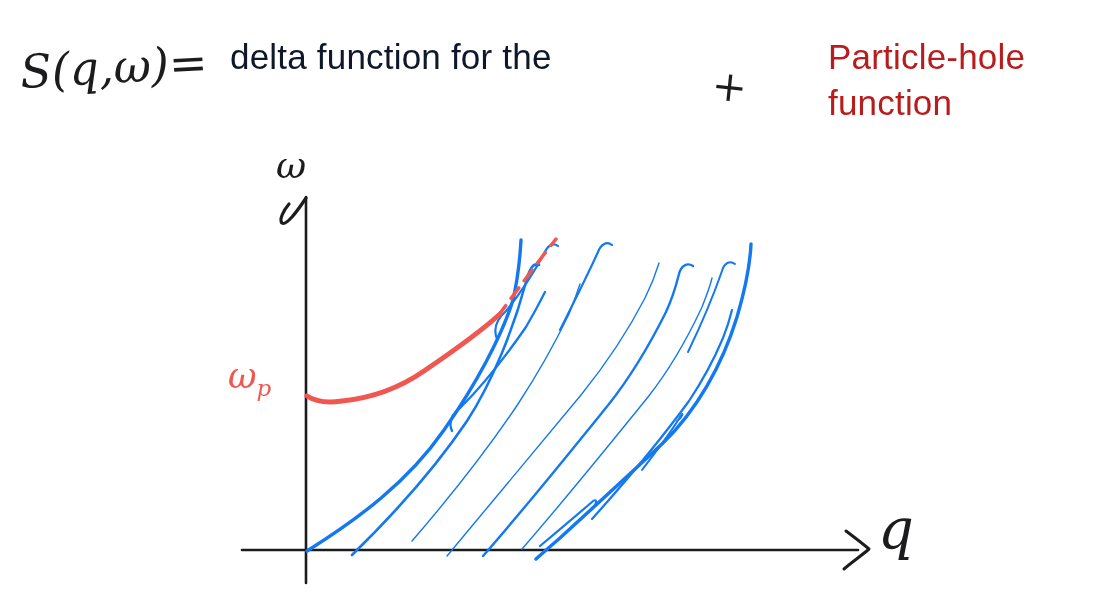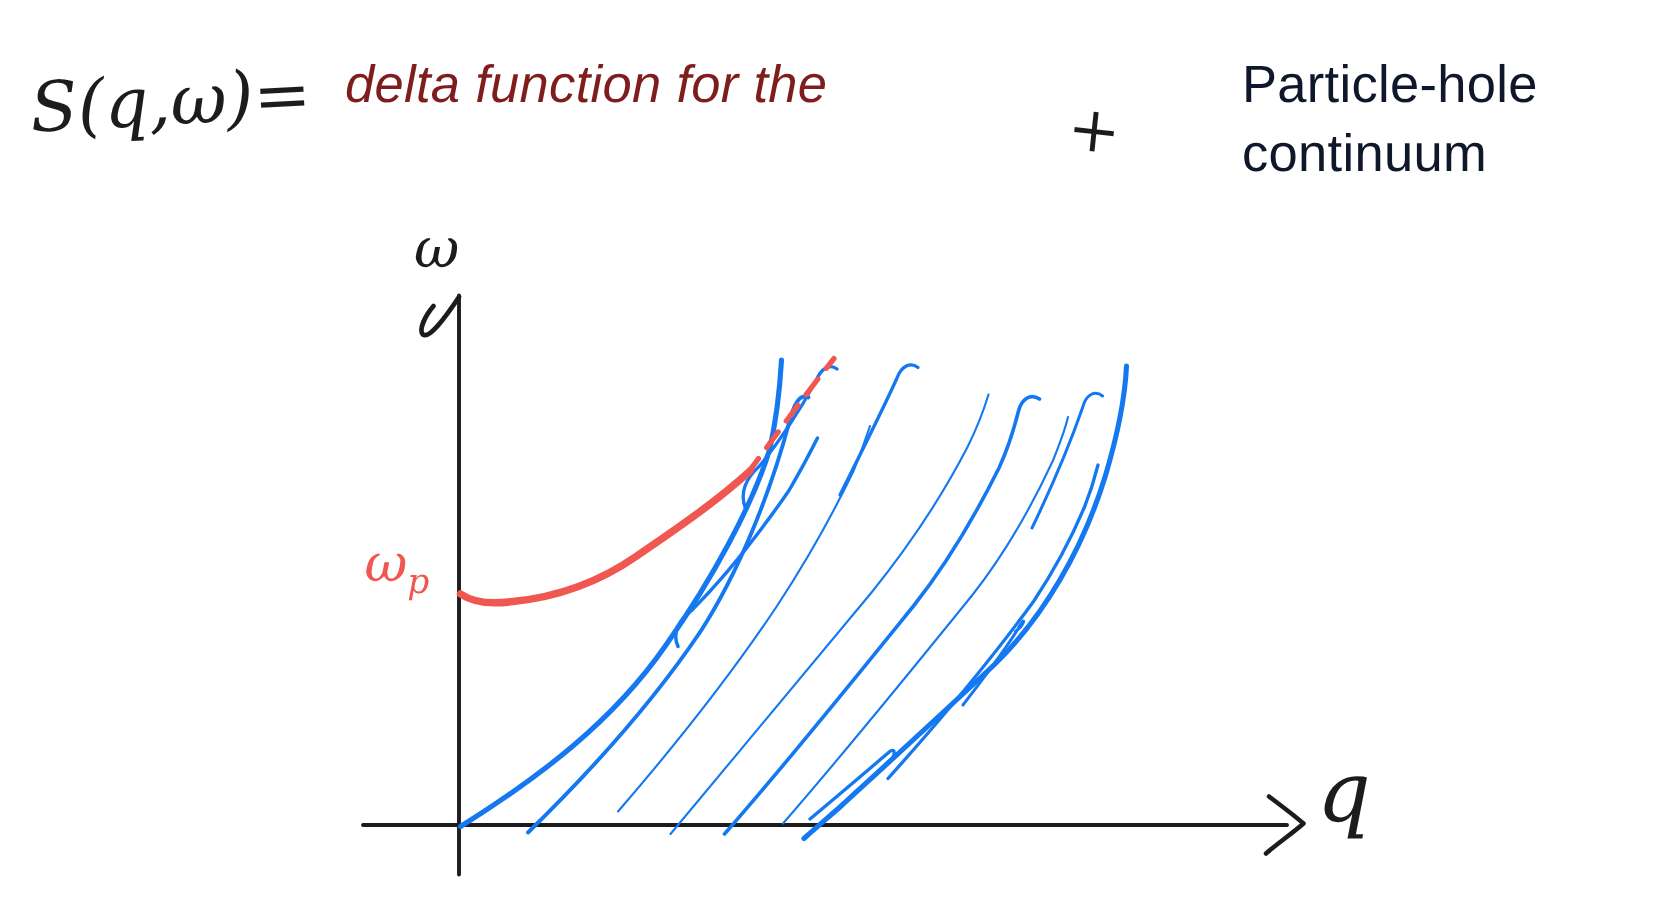--- a/index.html
+++ b/index.html
@@ -11,33 +11,33 @@
     font-family:"Liberation Sans", sans-serif;
   }
   .abs{position:absolute;}
   
   .caption{
     font-size:35px;
     line-height:46px;
     letter-spacing:0.2px;
     white-space:nowrap;
   }
-  .caption.red{color:#7f1d1d;font-style:italic;}
-  .caption.blue{color:#0f172a;}
+  .caption.red{color:#0f172a;}
+  .caption.blue{color:#b91c1c;}
   
   .hand{
     font-family:"DejaVu Serif", serif;
     font-style:italic;
     color:#1C1C1E;
     white-space:nowrap;
   }
   #formula-lhs{left:20px;top:40px;font-size:46px;transform:rotate(-3deg);}
   #plus-op{left:712px;top:62px;font-size:42px;font-family:"DejaVu Serif",serif;color:#1C1C1E;transform:rotate(6deg);}
   #omega-axis-label{left:276px;top:144px;font-size:37px;}
-  #omega-p-label{left:243px;top:356px;font-size:35px;color:#EF5750;}
+  #omega-p-label{left:228px;top:356px;font-size:35px;color:#EF5750;}
   #omega-p-label sub{font-size:23px;}
   #q-axis-label{left:878px;top:496px;font-size:56px;}
   #red-caption{left:230px;top:34px;}
   #blue-caption{left:828px;top:34px;}
   svg{position:absolute;left:0;top:0;}
   svg path{fill:none;stroke-linecap:round;stroke-linejoin:round;}
   .ink{stroke:#1C1C1E;}
   .redstroke{stroke:#EF5750;}
   .bluestroke{stroke:#1478F0;}
 </style>
@@ -49,21 +49,21 @@
   <span class="abs hand" id="formula-lhs">S(q,ω)=</span>
 
   <div class="abs caption red" id="red-caption">
     <div>delta function for the</div>
   </div>
 
   <span class="abs" id="plus-op">+</span>
 
   <div class="abs caption blue" id="blue-caption">
     <div>Particle-hole</div>
-    <div>continuum</div>
+    <div>function</div>
   </div>
 
   <svg width="1104" height="600" viewBox="0 0 1104 600">
 
     <path class="ink" stroke-width="2.6" d="M306,583 L306,197"></path>
     <path class="ink" stroke-width="3.2" d="M289,204 C283,211 279,220 282,223 C286,226 296,213 306,198"></path>
     <path class="ink" stroke-width="2.6" d="M242,550 L858,550"></path>
     <path class="ink" stroke-width="3" d="M846,531 C854,537 862,543 869,549 C861,556 852,562 844,569"></path>
 
     <path class="bluestroke" stroke-width="3.4" d="M307,551 C358,519 408,482 444,430 C475,386 502,336 513,300 C518,278 520,258 521,240"></path>

